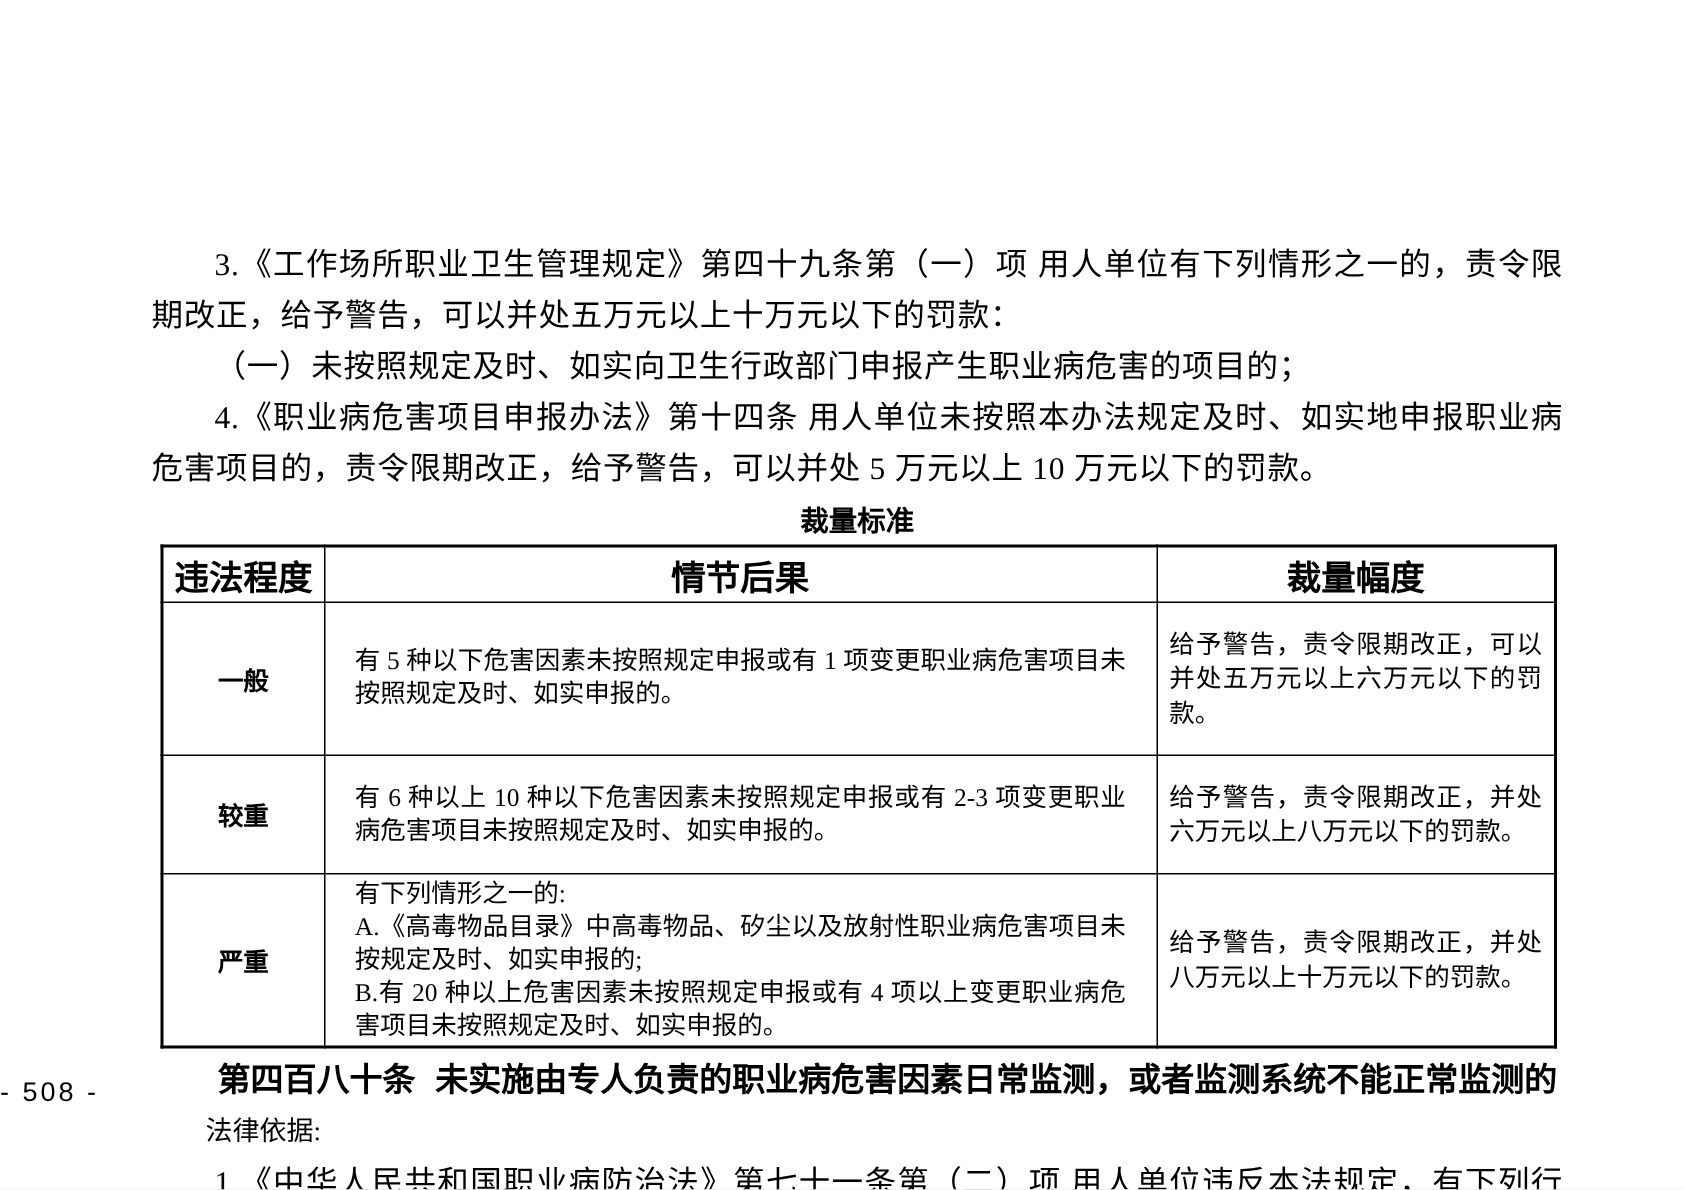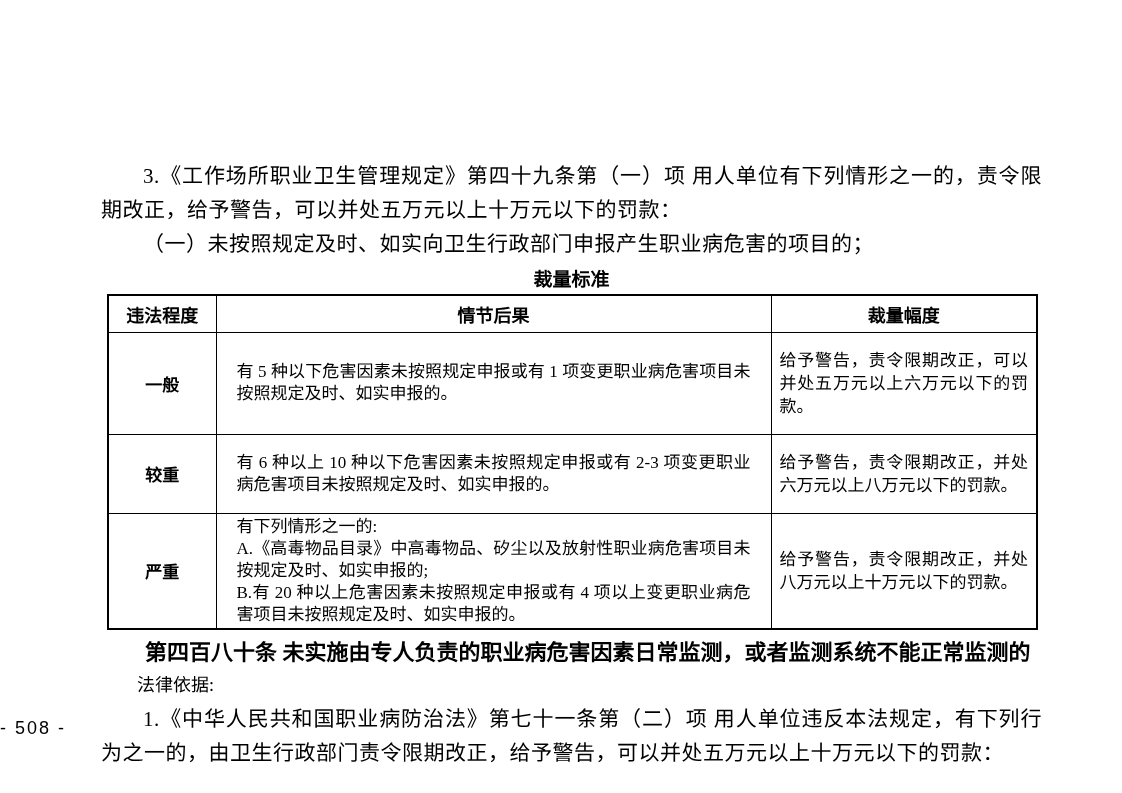--- a/index.html
+++ b/index.html
@@ -39,21 +39,21 @@
     width:929px;
     margin-left:6px;
     border:2px solid #000000;
   }
   table.discretion th, table.discretion td {
     border:1px solid #000000;
   }
   th.col-head {
     font-family:"Liberation Sans","DejaVu Sans",sans-serif;
     font-weight:bold;
-    font-size:18px;
+    font-size:23px;
     text-align:center;
     height:37px;
     vertical-align:middle;
   }
   td.level-cell {
     font-family:"Liberation Sans","DejaVu Sans",sans-serif;
     font-weight:bold;
     font-size:17px;
     text-align:center;
     vertical-align:middle;
@@ -70,21 +70,21 @@
     font-size:17px;
     line-height:23px;
     padding:16px 8px;
     text-align:justify;
     vertical-align:middle;
   }
   tr.row-general   { height:47px; }
   tr.row-heavier   { height:45px; }
   tr.row-serious   { height:99px; }
   p.section-heading {
-    font-family:Liberation Serif, serif;
+    font-family:Liberation Mono, monospace;
     font-weight:bold;
     font-size:22px;
     line-height:30px;
     text-indent:2em;
     text-align:justify;
     margin-top:8px;
   }
   p.legal-basis {
     font-size:18px;
     line-height:34px;
@@ -103,20 +103,21 @@
 </head>
 <body>
 
 <div class="page">
   <div class="content">
 
     <p class="body-para">3.《工作场所职业卫生管理规定》第四十九条第（一）项 用人单位有下列情形之一的，责令限期改正，给予警告，可以并处五万元以上十万元以下的罚款：</p>
 
     <p class="body-para">（一）未按照规定及时、如实向卫生行政部门申报产生职业病危害的项目的；</p>
 
+    <p class="body-para">4.《职业病危害项目申报办法》第十四条 用人单位未按照本办法规定及时、如实地申报职业病危害项目的，责令限期改正，给予警告，可以并处 5 万元以上 10 万元以下的罚款。</p>
 
     <div class="table-title">裁量标准</div>
 
     <table class="discretion">
       <colgroup>
         <col style="width:108px">
         <col style="width:555px">
         <col style="width:266px">
       </colgroup>
       <thead>

